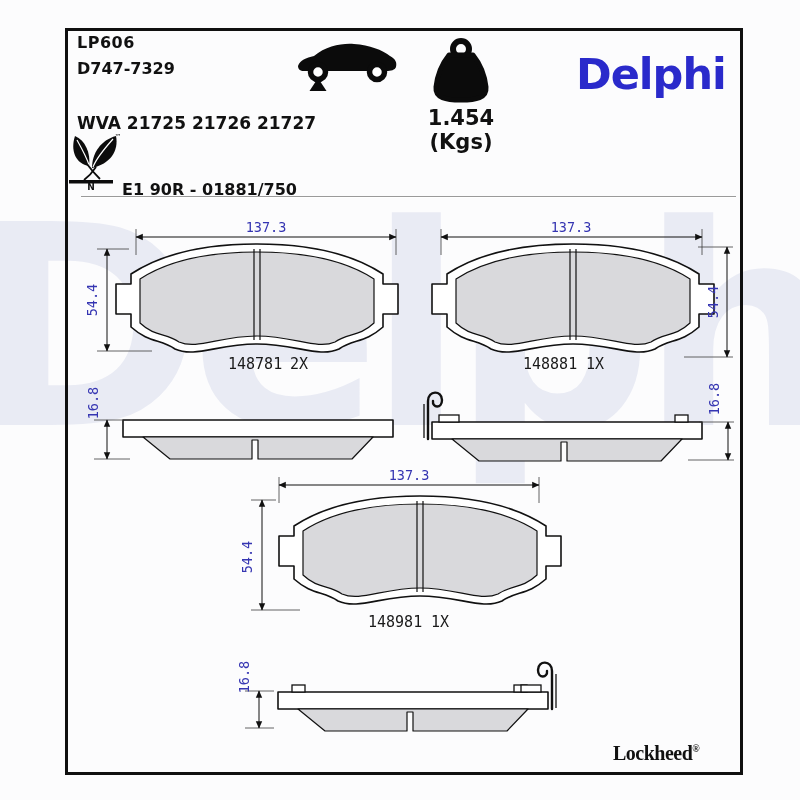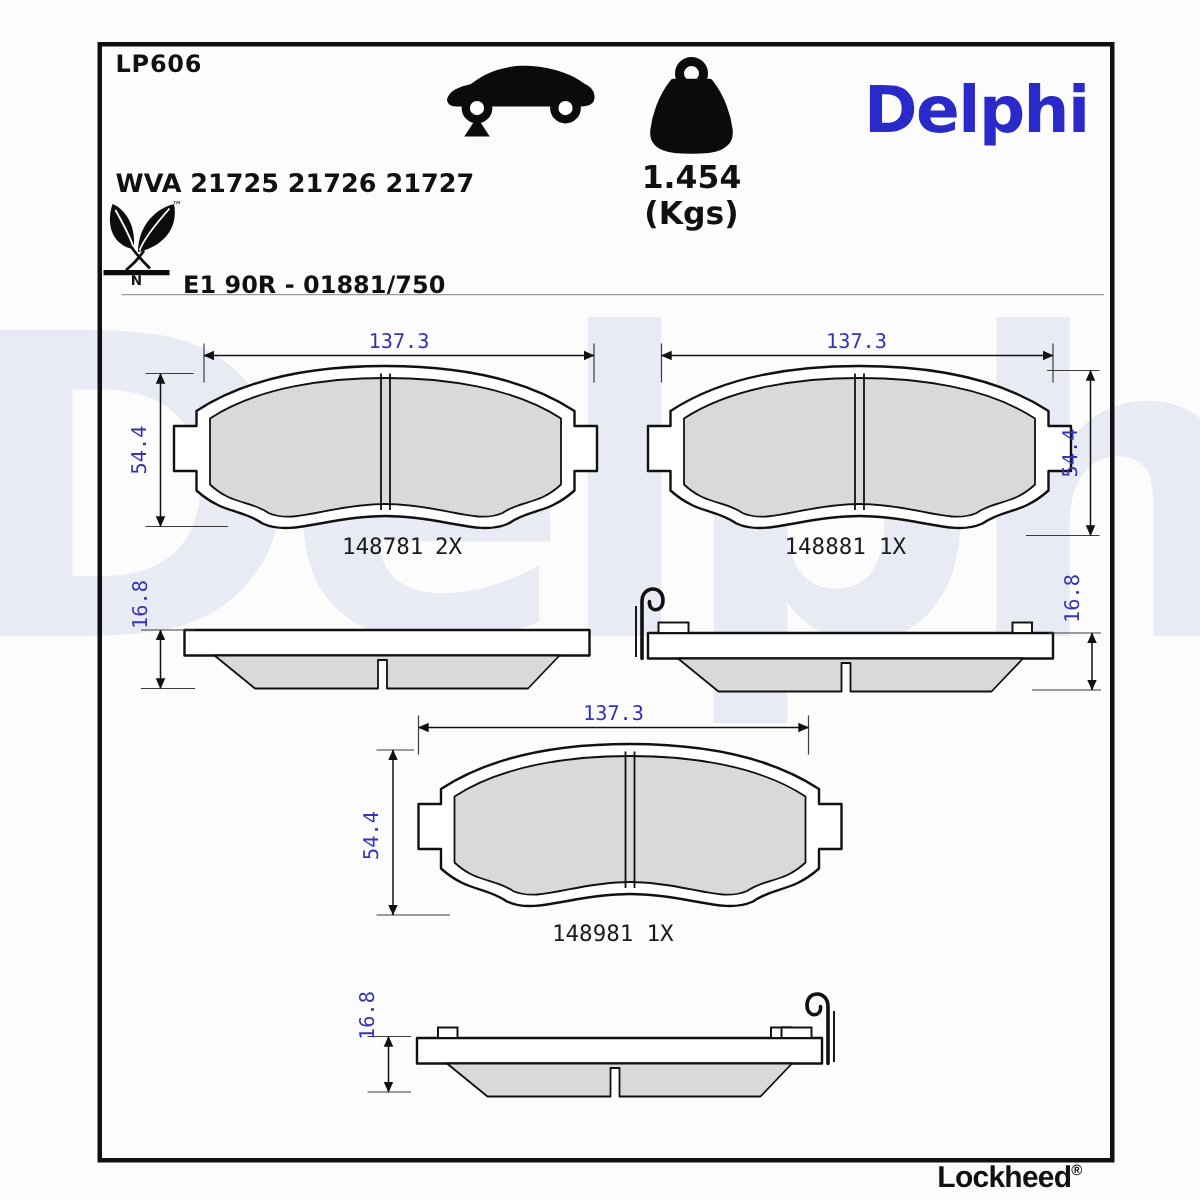--- a/index.html
+++ b/index.html
@@ -30,22 +30,22 @@
     left:81px;top:196px;width:655px;height:0;
     border-top:1px solid #9a9a9a;border-bottom:1px solid #fff;
   }
   .weight-label{left:405px;top:106px;width:112px;text-align:center;
     font-size:21px;font-weight:bold;}
   .brand-logo{
     left:576px;top:53px;font-size:43px;font-weight:bold;letter-spacing:-1px;
     color:#2a2acb;line-height:1;
   }
   .footer-brand{
-    left:613px;top:774px;width:120px;text-align:center;
-    font-family:Liberation Sans, sans-serif;
+    left:613px;top:742px;width:120px;text-align:left;
+    font-family:Liberation Serif, serif;
     font-size:20px;font-weight:bold;color:#111;letter-spacing:-.5px;
   }
   .footer-brand sup{font-size:10px;}
   svg{display:block;}
   .draw-svg{position:absolute;left:0;top:0;z-index:3;}
   
   .plate{fill:#ffffff;stroke:#111;stroke-width:1.6;stroke-linejoin:round;}
   .friction{fill:#d9d9dc;stroke:#111;stroke-width:1.2;stroke-linejoin:round;}
   .slot{stroke:#111;stroke-width:1.2;fill:none;}
   .wire{fill:none;stroke:#111;stroke-width:2.4;stroke-linecap:round;}
@@ -65,20 +65,21 @@
 </style>
 </head>
 <body>
 
 <div class="watermark">Delphi</div>
 
 <div class="frame"></div>
 
 <div class="abs ref-number">LP606</div>
 <div class="abs fmsi">
+  <div>D747-7329</div>
 </div>
 <div class="abs wva">WVA 21725 21726 21727</div>
 
 <svg class="abs" style="left:68px;top:131px;" width="54" height="60" viewBox="0 0 54 60">
   <path d="M21,35 C8,33 2,20 7,5 C17,9 23,22 21,35 Z" fill="#0c0c0c"></path>
   <path d="M9,9 C14,18 19,27 21,34" stroke="#fff" stroke-width="1.2" fill="none"></path>
   <path d="M24,37 C24,22 33,9 48,5 C51,20 42,33 24,37 Z" fill="#0c0c0c"></path>
   <path d="M45,8 C37,17 28,28 25,36" stroke="#fff" stroke-width="1.2" fill="none"></path>
   <path d="M19,33 C24,40 28,44 32,48" stroke="#0c0c0c" stroke-width="1.8" fill="none"></path>
   <path d="M28,36 C24,42 20,46 16,49" stroke="#0c0c0c" stroke-width="1.8" fill="none"></path>

